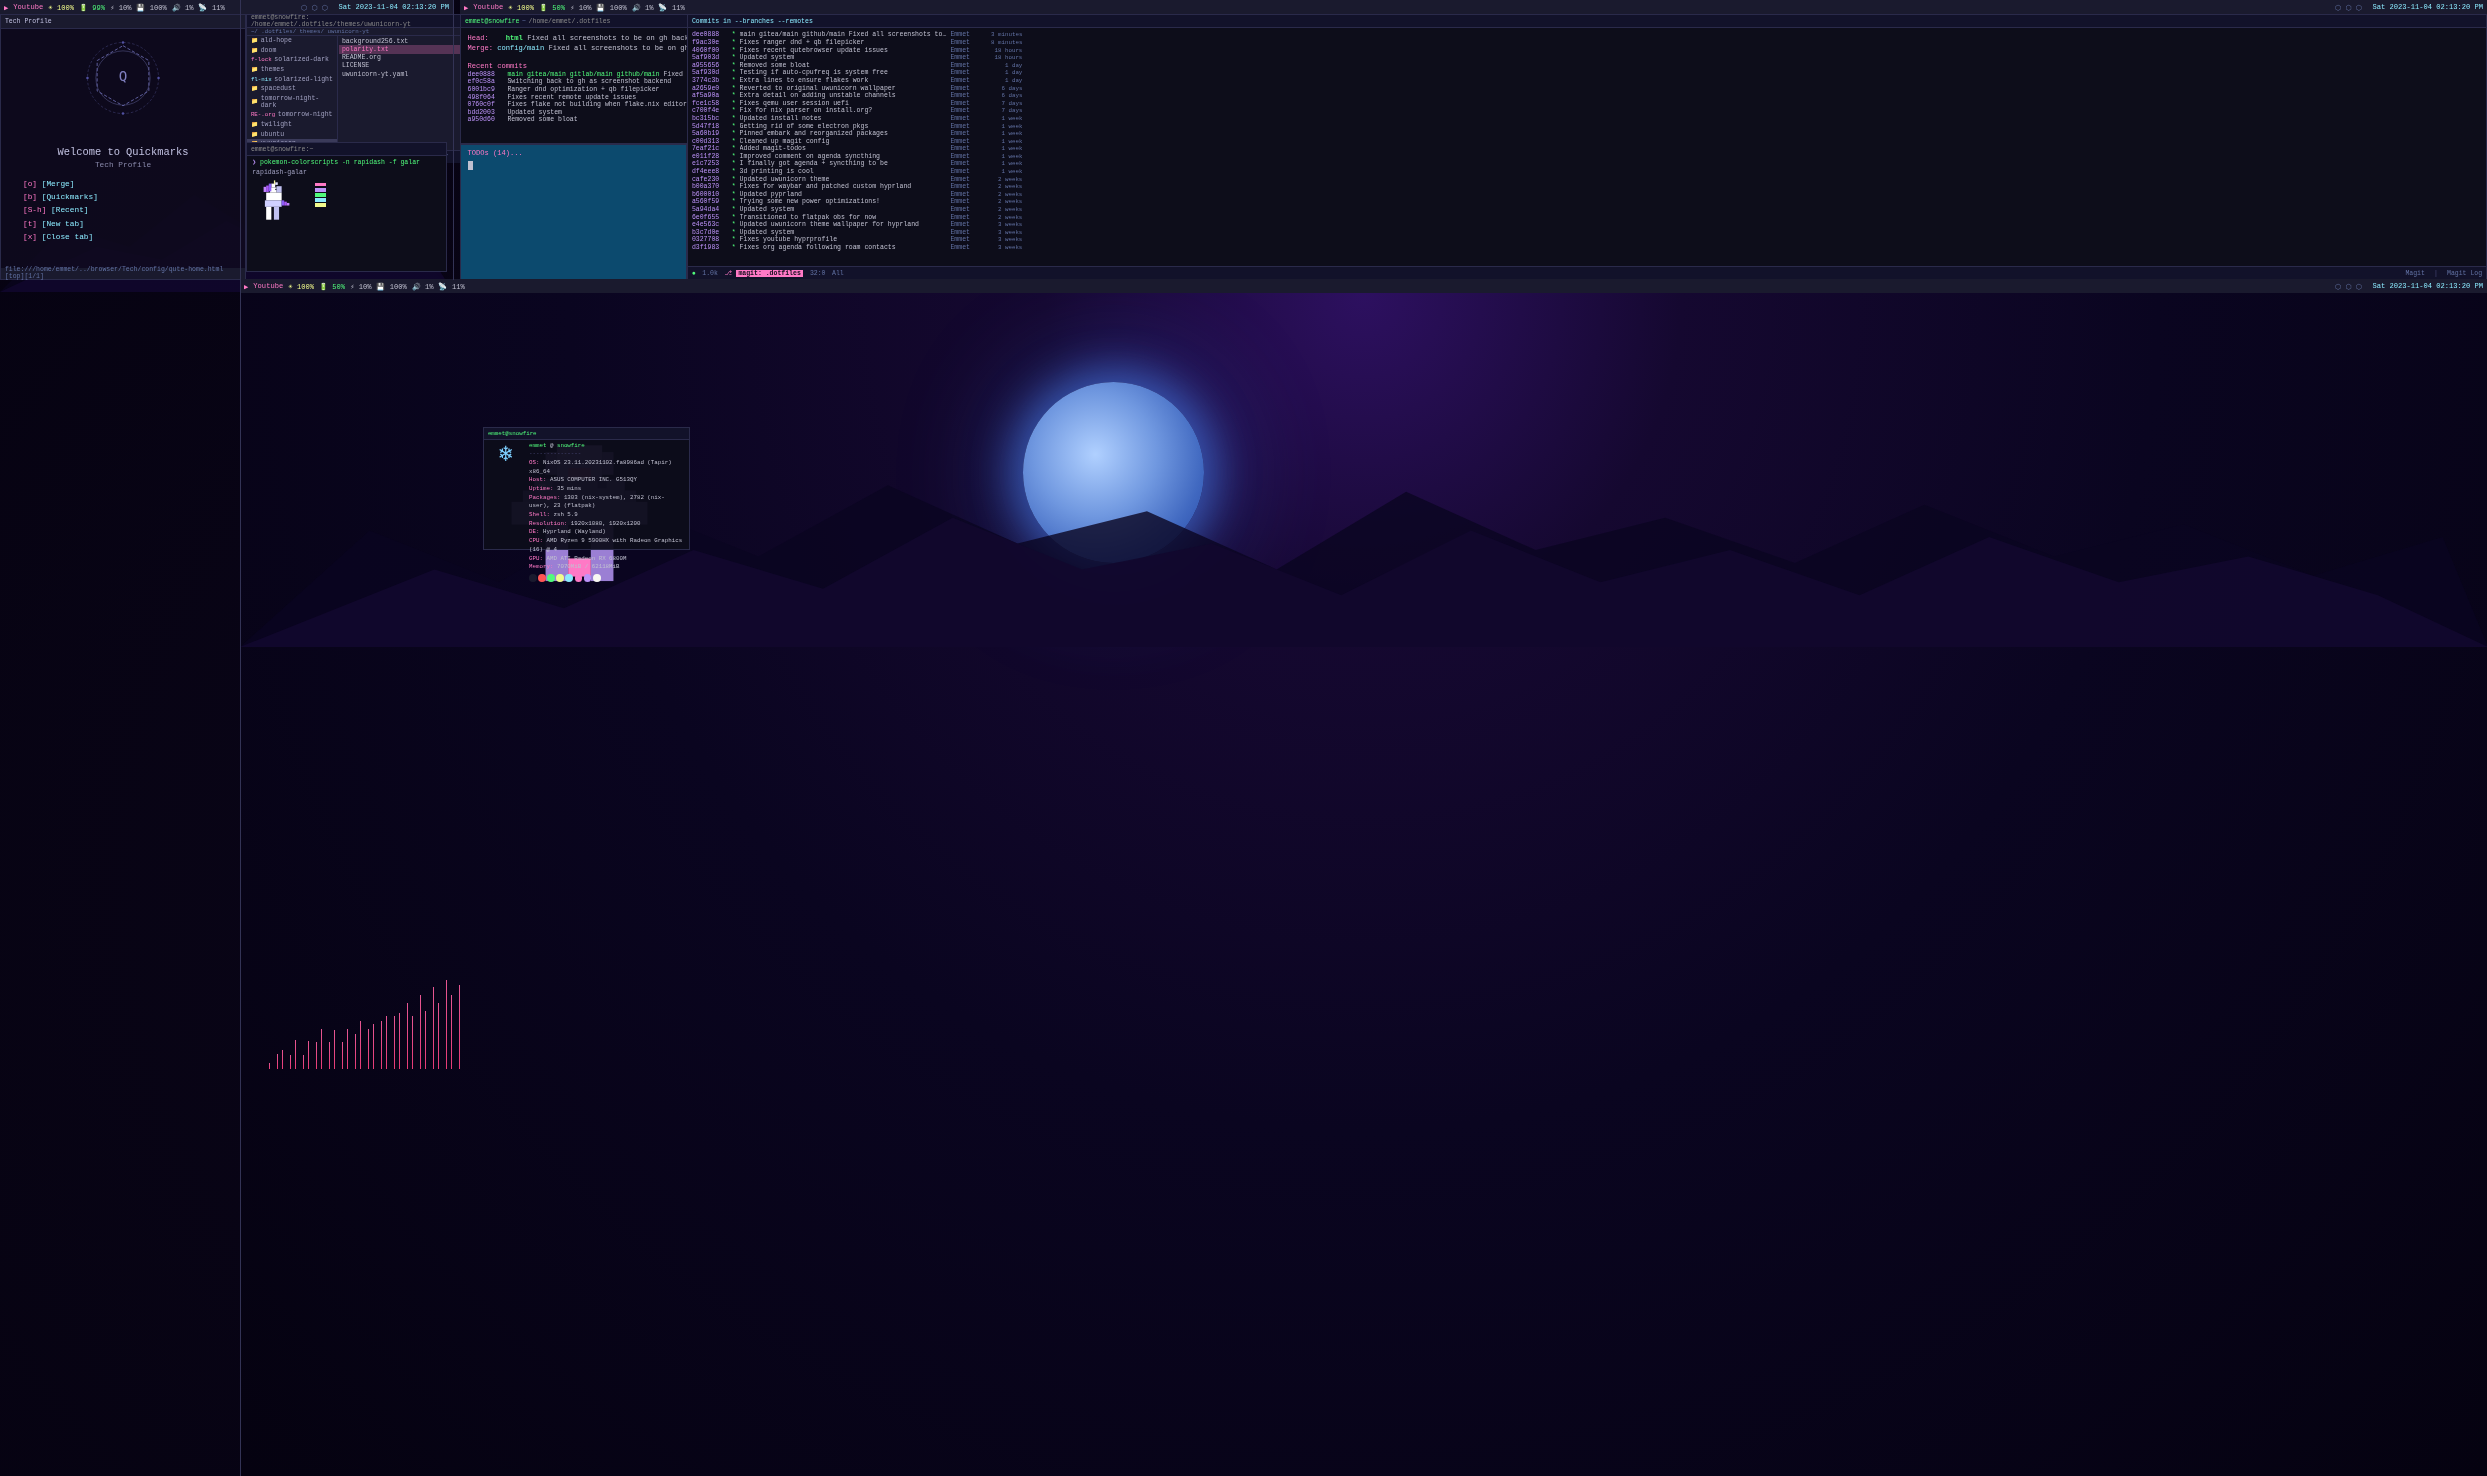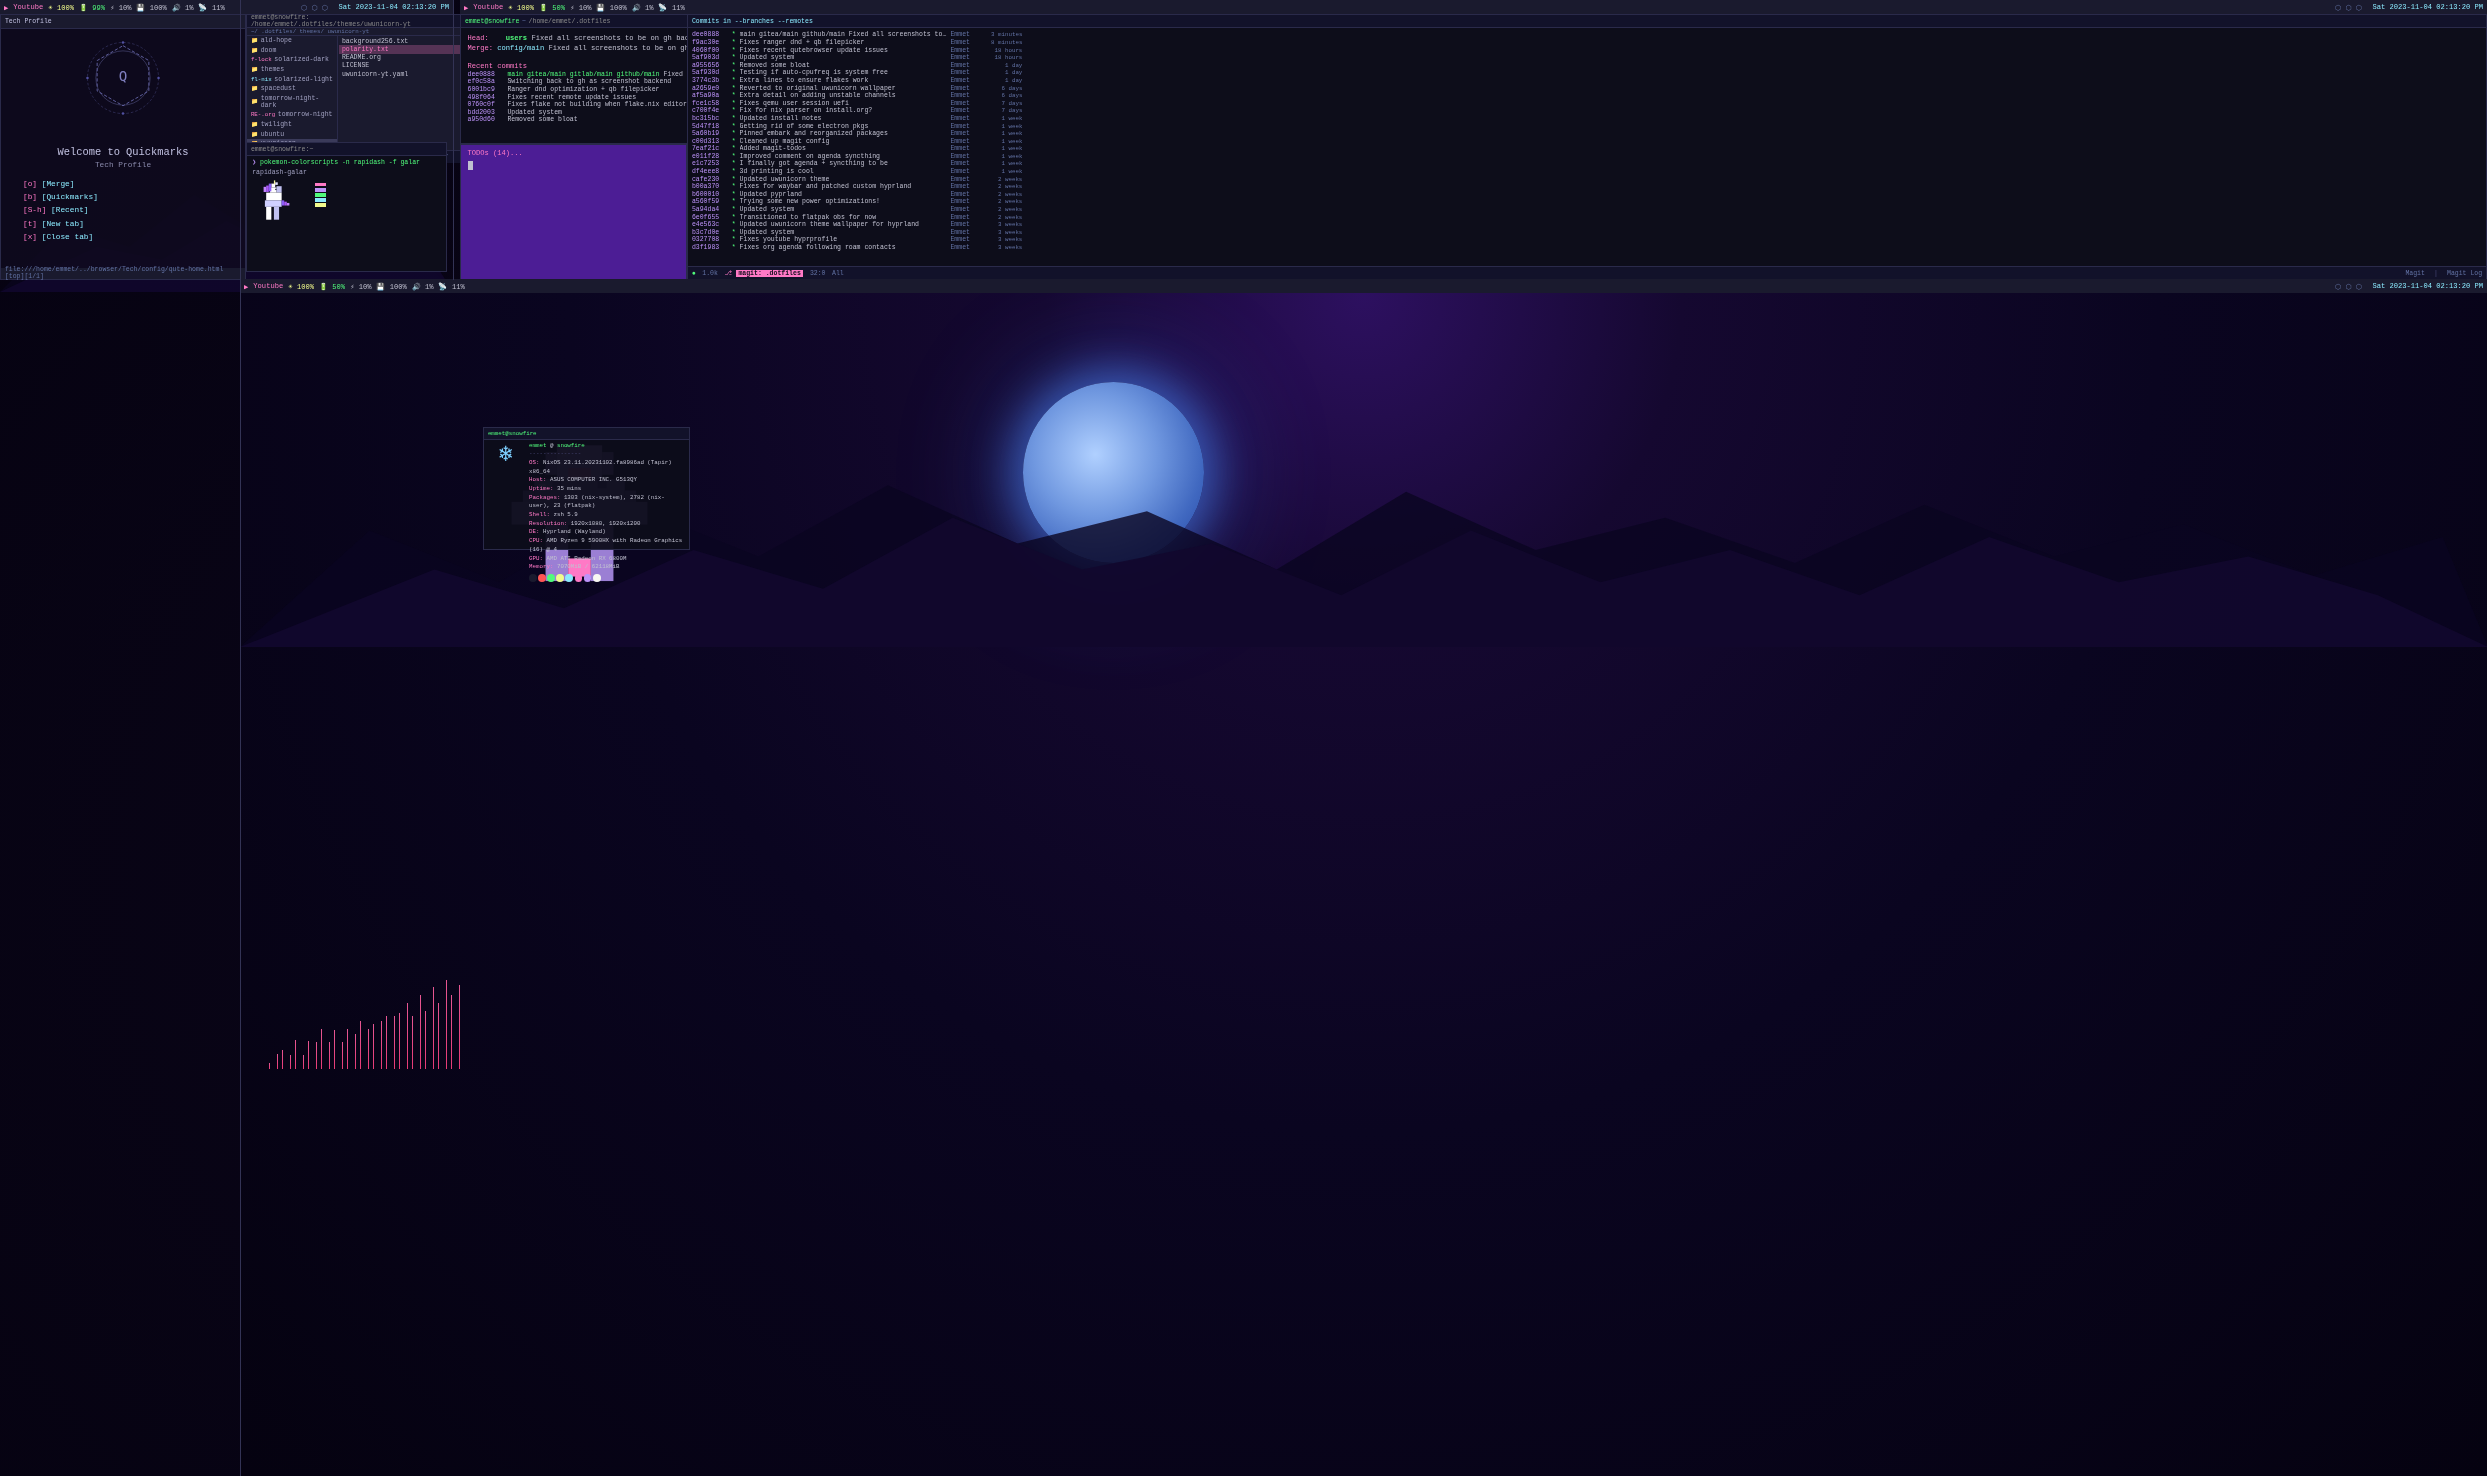--- a/index.html
+++ b/index.html
@@ -416,21 +416,21 @@
       border-radius: 50%;
     }
 
     
     .todos-panel {
       position: absolute;
       top: 144px;
       left: 460px;
       width: 227px;
       height: 136px;
-      background: #4c1d95;
+      background: #0c4a6e;
       border: 0.6px solid #2a2a4a;
       z-index: 50;
       padding: 3.9px 6.5px;
     }
     .cursor-block {
       display: inline-block;
       width: 5.2px;
       height: 9px;
       background: #c0c0d0;
       animation: blink 1s infinite;
@@ -660,21 +660,21 @@
 
 <div class="git-panel">
   <div class="git-header">
     <span style="color:#50fa7b;">emmet@snowfire</span>
     <span style="color:#6272a4;margin:0 2.6px;">~</span>
     <span>/home/emmet/.dotfiles</span>
   </div>
   <div class="git-content">
     <div class="git-line">
       <span class="git-label">Head: &nbsp;&nbsp;</span>
-      <span class="git-branch">users</span>
+      <span class="git-branch">html</span>
       <span class="git-msg"> Fixed all screenshots to be on gh backend</span>
     </div>
     <div class="git-line">
       <span class="git-label">Merge: </span>
       <span style="color:#8be9fd;">config/main</span>
       <span class="git-msg"> Fixed all screenshots to be on gh backend</span>
     </div>
     <div style="height:3.9px;"></div>
     <div class="git-commits-header">Recent commits</div>
     <div class="git-commit-item">

